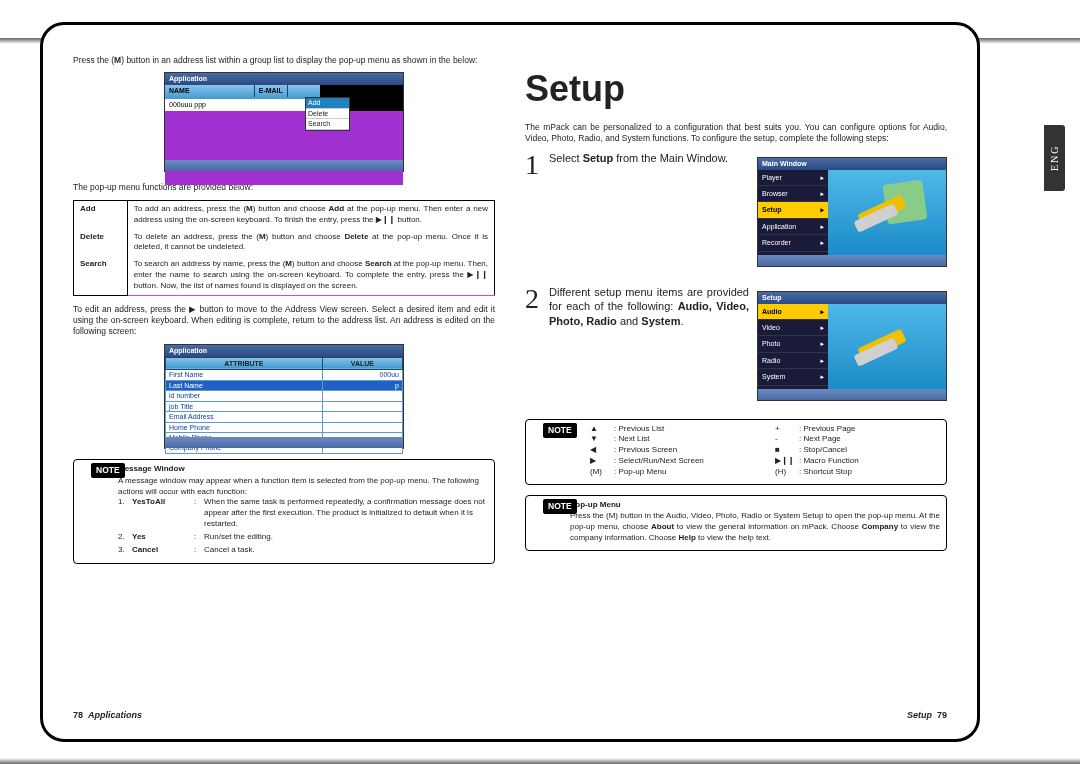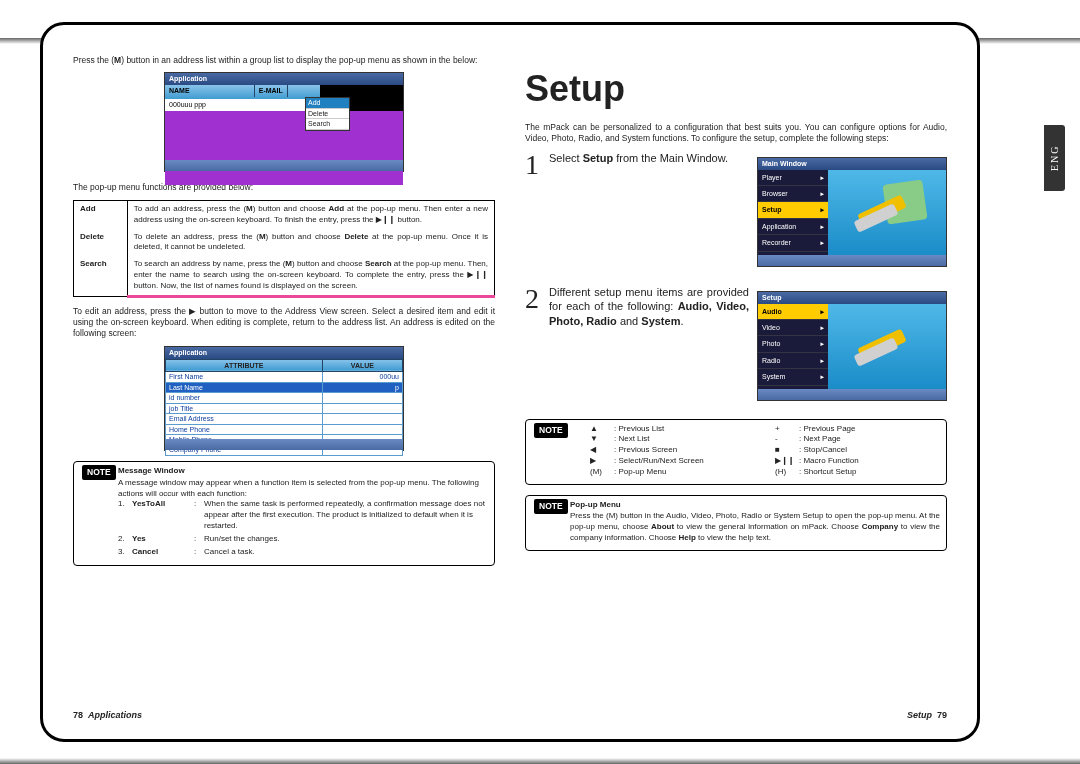--- a/index.html
+++ b/index.html
@@ -39,21 +39,21 @@
 .ss3 .art,.ss4 .art { flex:1; background:linear-gradient(#4fb8e8,#1a8cc8); display:flex; align-items:center; justify-content:center; }
 .wrench-art { width:75px; height:60px; position:relative; }
 .wrench-art .box { position:absolute; right:0; top:0; width:40px; height:40px; background:#8c8; border-radius:4px; transform:rotate(-8deg); }
 .wrench-art .wr { position:absolute; left:8px; top:22px; width:48px; height:14px; background:#f0c000; border-radius:3px; transform:rotate(-25deg); }
 .wrench-art .wr2 { position:absolute; left:4px; top:30px; width:44px; height:12px; background:#d0d0d0; border-radius:3px; transform:rotate(-25deg); }
 .func-table { width:100%; border:1px solid #000; border-collapse:collapse; margin-bottom:8px; }
 .func-table th { border:1px solid #000; font-size:8px; padding:2px 4px; text-align:center; font-weight:bold; }
 .func-table td { border-bottom:0; border-top:0; border-left:1px solid #000; border-right:1px solid #000; font-size:8px; padding:3px 6px; vertical-align:top; text-align:justify; }
 .func-table td.fn { font-weight:bold; white-space:nowrap; padding-right:20px; }
 .note-box { border:1px solid #000; border-radius:4px; padding:4px 6px 6px 44px; position:relative; margin-bottom:10px; font-size:8px; }
-.note-tag { position:absolute; left:8px; top:3px; background:#000; color:#fff; font-weight:bold; font-size:8.5px; padding:2px 5px; border-radius:2px; }
+.note-tag { position:absolute; left:17px; top:3px; background:#000; color:#fff; font-weight:bold; font-size:8.5px; padding:2px 5px; border-radius:2px; }
 .note-box .hd { font-weight:bold; margin-bottom:1px; }
 .note-box .row-sp { display:flex; }
 .note-box .col-half { width:50%;margin-left:20px; }
 .step-row { display:flow-root; margin-bottom:12px; }
 .step-num { font-size:28px; font-weight:normal; float:left; width:24px; line-height:1; font-family:Georgia,serif; }
 .step-txt { overflow:hidden; text-align:justify; font-size:11px; }
 .step-txt b { font-weight:bold; }
 .footer-l { position:absolute; bottom:2px; left:0px; font-size:9px; font-weight:bold; font-style:italic; }
 .footer-r { position:absolute; bottom:2px; right:0px; font-size:9px; font-weight:bold; font-style:italic; }
 .footer-l .pn, .footer-r .pn { font-style:normal; }
@@ -98,21 +98,21 @@
         <tr>
               <td class="fn">Add</td>
               <td><span>To add an address, press the (</span><b>M</b><span>) button and choose </span><b>Add</b><span> at the pop-up menu. Then enter a new address using the on-screen keyboard. To finish the entry, press the ▶❙❙ button.</span></td>
             </tr>
         <tr>
               <td class="fn">Delete</td>
               <td><span>To delete an address, press the (</span><b>M</b><span>) button and choose </span><b>Delete</b><span> at the pop-up menu. Once it is deleted, it cannot be undeleted.</span></td>
             </tr>
         <tr>
               <td class="fn">Search</td>
-              <td style="border-bottom:3px solid #ec4899"><span>To search an address by name, press the (</span><b>M</b><span>) button and choose </span><b>Search</b><span> at the pop-up menu. Then, enter the name to search using the on-screen keyboard. To complete the entry, press the ▶❙❙ button. Now, the list of names found is displayed on the screen.</span></td>
+              <td style="border-bottom:1px solid #ec4899"><span>To search an address by name, press the (</span><b>M</b><span>) button and choose </span><b>Search</b><span> at the pop-up menu. Then, enter the name to search using the on-screen keyboard. To complete the entry, press the ▶❙❙ button. Now, the list of names found is displayed on the screen.</span></td>
             </tr>
       </tbody>
         </table>
 
       <p>To edit an address, press the ▶ button to move to the Address View screen. Select a desired item and edit it using the on-screen keyboard. When editing is complete, return to the address list. An address is edited on the following screen:</p>
 
       <div class="screenshot ss2">
         <div class="topbar">Application</div>
         <div class="body">
           <table>
@@ -168,21 +168,21 @@
           <li>
               <span class="n">1.</span>
               <span class="k">YesToAll</span>
               <span class="c">:</span>
               <span>When the same task is performed repeatedly, a confirmation message does not appear after the first execution. The product is initialized to default when it is restarted.</span>
             </li>
           <li>
               <span class="n">2.</span>
               <span class="k">Yes</span>
               <span class="c">:</span>
-              <span>Run/set the changes.</span>
+              <span>Run/set the editing.</span>
             </li>
           <li>
               <span class="n">3.</span>
               <span class="k">Cancel</span>
               <span class="c">:</span>
               <span>Cancel a task.</span>
             </li>
         </ul>
       </div>
 
@@ -282,21 +282,21 @@
             <div><span style="display:inline-block;width:24px">▼</span><span>: Next List</span></div>
             <div><span style="display:inline-block;width:24px">◀</span><span>: Previous Screen</span></div>
             <div><span style="display:inline-block;width:24px">▶</span><span>: Select/Run/Next Screen</span></div>
             <div><span style="display:inline-block;width:24px">(M)</span><span>: Pop-up Menu</span></div>
           </div>
           <div class="col-half">
             <div><span style="display:inline-block;width:24px">+</span><span>: Previous Page</span></div>
             <div><span style="display:inline-block;width:24px">-</span><span>: Next Page</span></div>
             <div><span style="display:inline-block;width:24px">■</span><span>: Stop/Cancel</span></div>
             <div><span style="display:inline-block;width:24px">▶❙❙</span><span>: Macro Function</span></div>
-            <div><span style="display:inline-block;width:24px">(H)</span><span>: Shortcut Setup</span></div>
+            <div><span style="display:inline-block;width:24px">(H)</span><span>: Shortcut Stop</span></div>
           </div>
         </div>
       </div>
 
       <div class="note-box">
         <div class="note-tag">NOTE</div>
         <div class="hd">Pop-up Menu</div>
         <div style="text-align:justify"><span>Press the (M) button in the Audio, Video, Photo, Radio or System Setup to open the pop-up menu. At the pop-up menu, choose </span><b>About</b><span> to view the general information on mPack. Choose </span><b>Company</b><span> to view the company information. Choose </span><b>Help</b><span> to view the help text.</span></div>
       </div>
 

